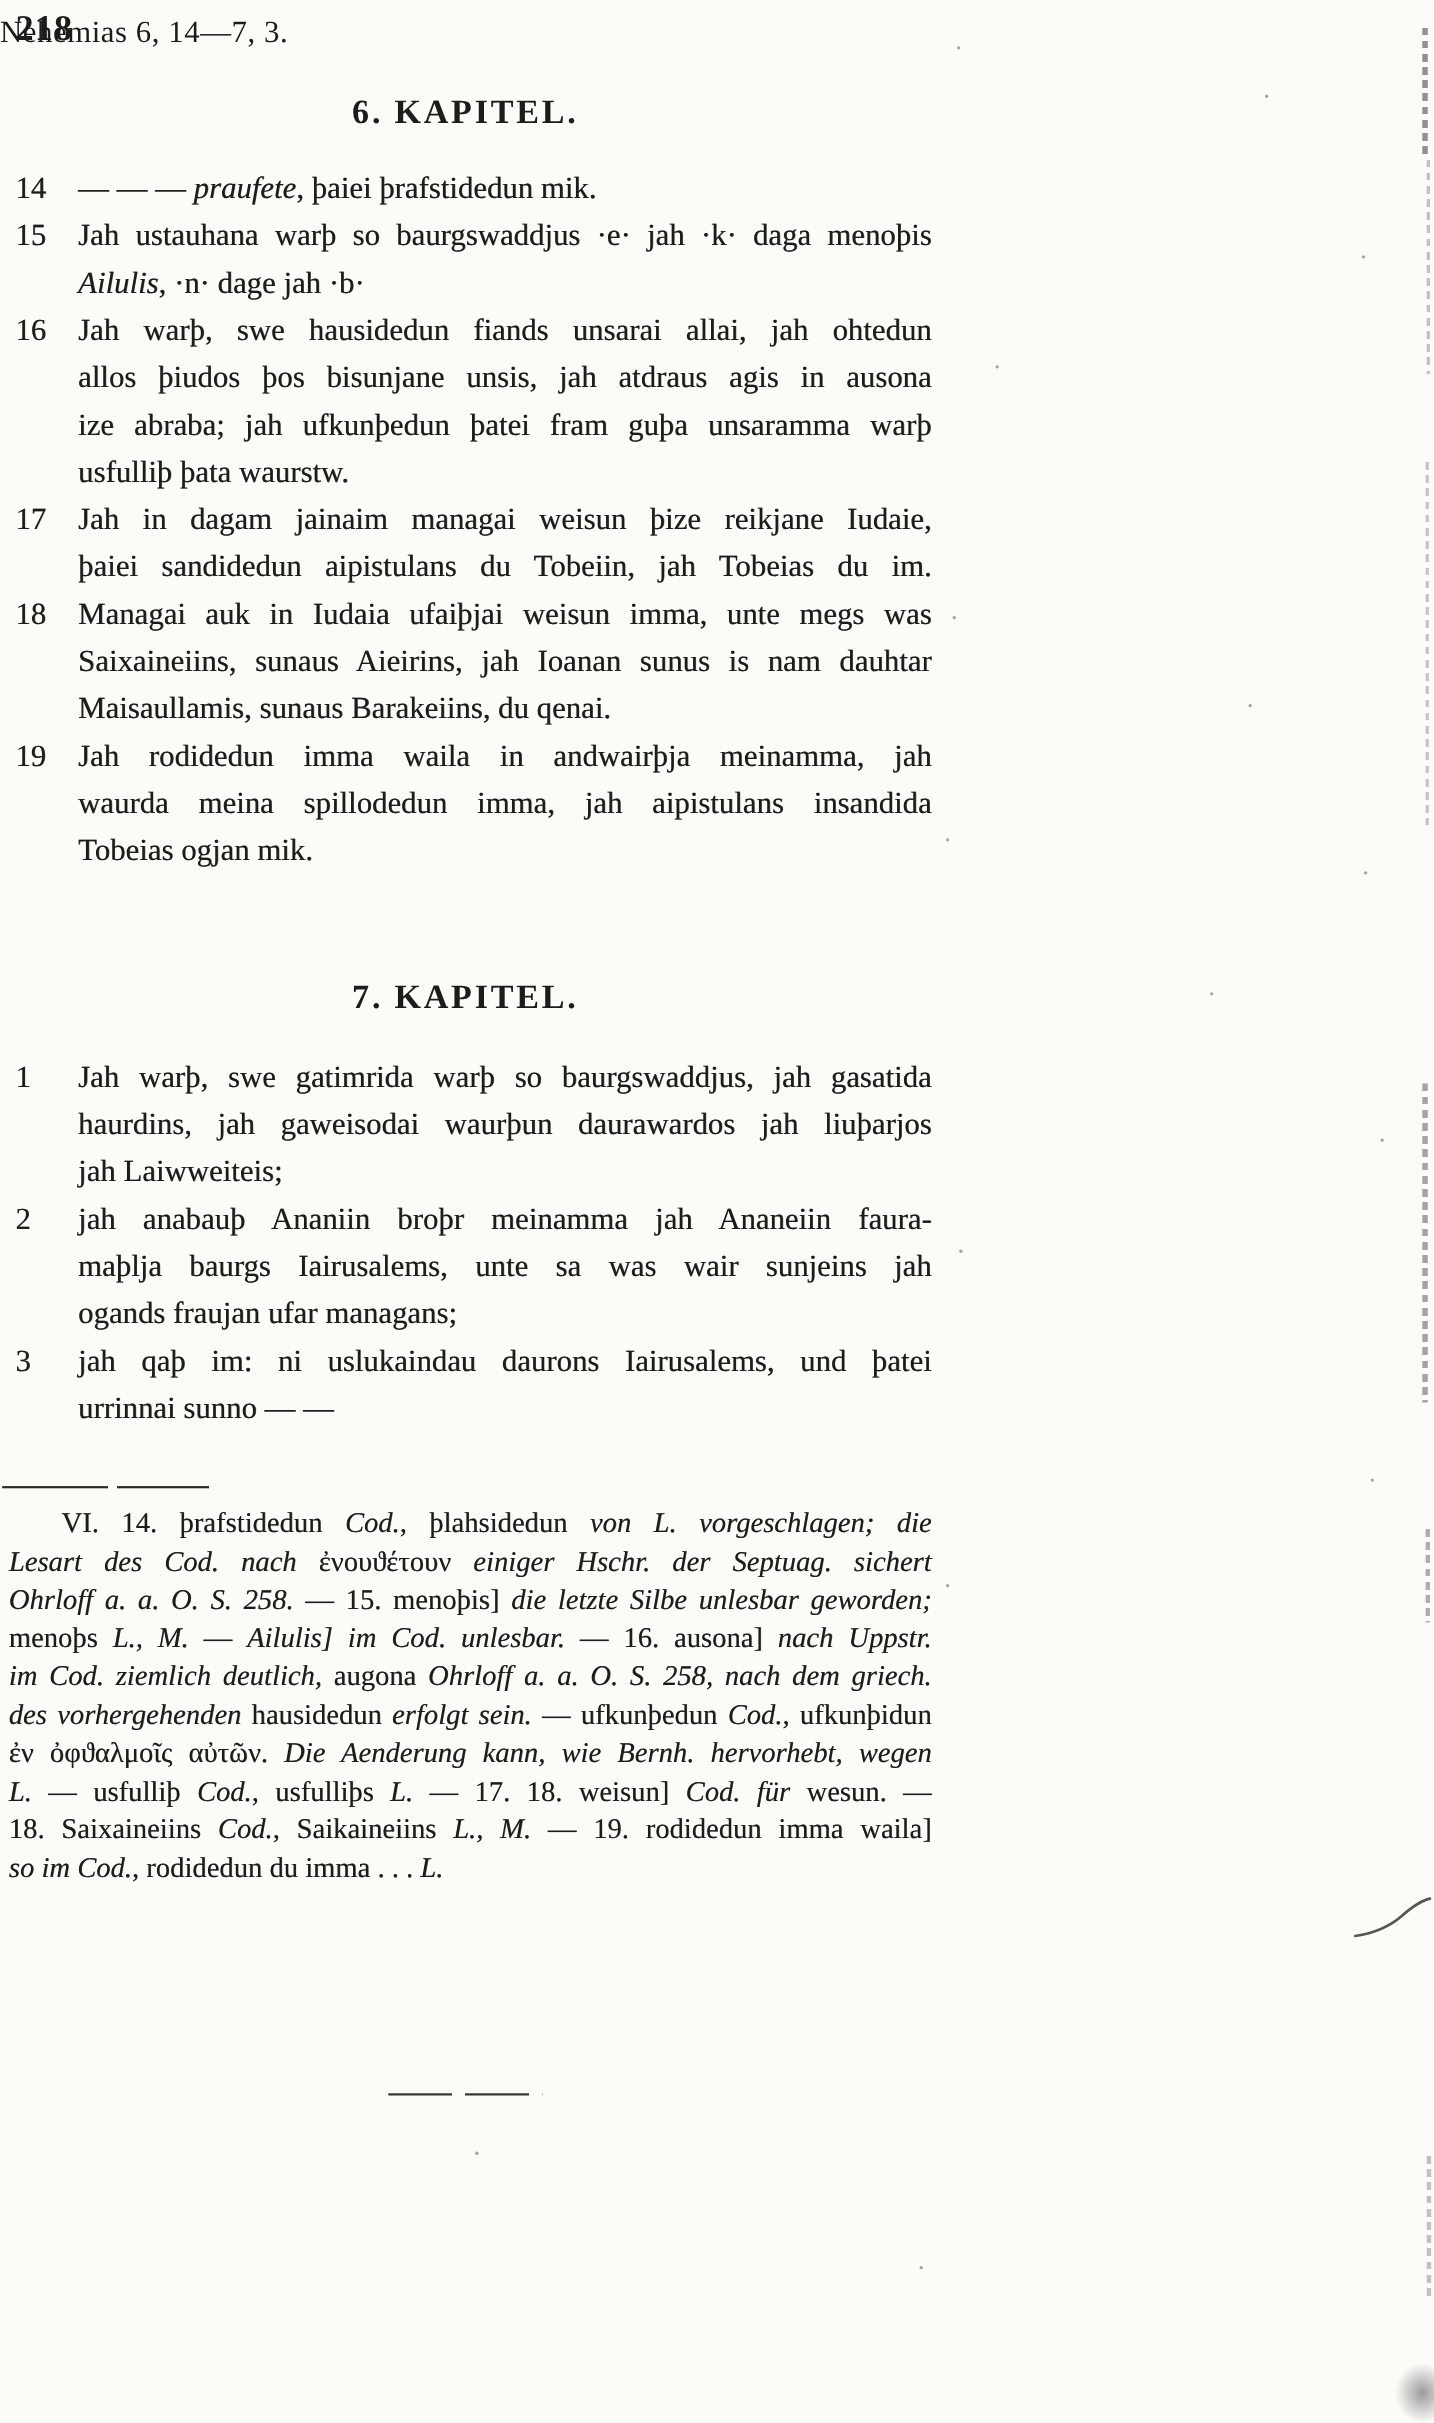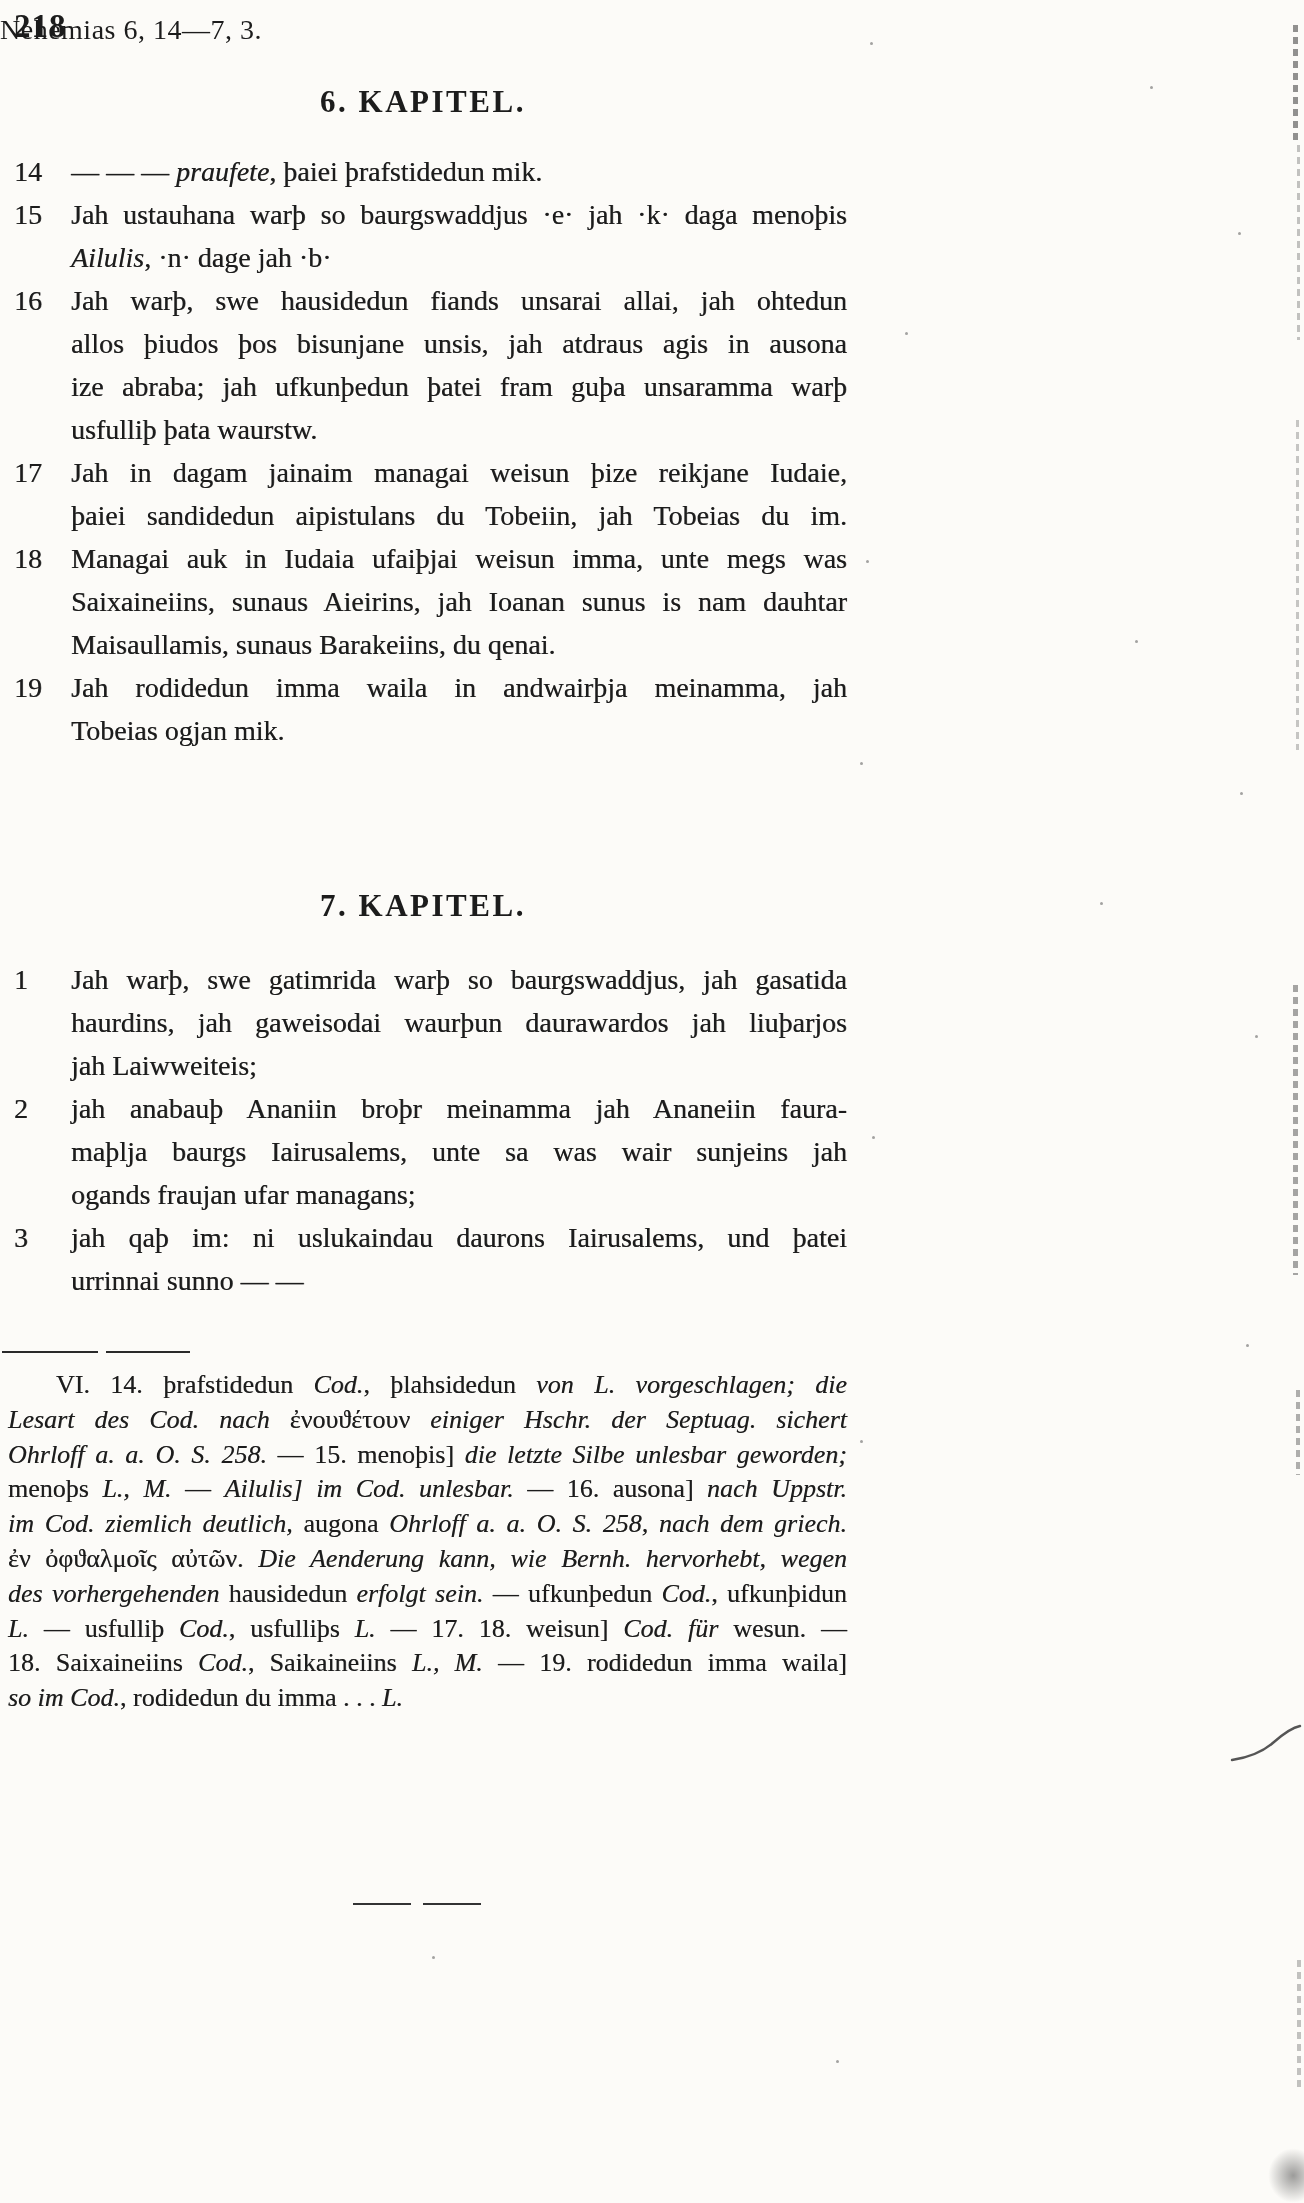--- a/index.html
+++ b/index.html
@@ -131,20 +131,24 @@
       <div class="vline">
         <span class="vnum"></span>
         <span class="vtext"><span>Maisaullamis, sunaus Barakeiins, du qenai.</span></span>
       </div>
       <div class="vline">
         <span class="vnum">19</span>
         <span class="vtext just"><span>Jah rodidedun imma waila in andwairþja meinamma, jah</span></span>
       </div>
       <div class="vline">
         <span class="vnum"></span>
+        <span class="vtext just"><span>waurda meina spillodedun imma, jah aipistulans insandida</span></span>
+      </div>
+      <div class="vline">
+        <span class="vnum"></span>
         <span class="vtext"><span>Tobeias ogjan mik.</span></span>
       </div>
     </div>
 
   <h2 class="chapter" id="ch7">7. KAPITEL.</h2>
   <div class="verses" id="sec1">
       <div class="vline">
         <span class="vnum">1</span>
         <span class="vtext just"><span>Jah warþ, swe gatimrida warþ so baurgswaddjus, jah gasatida</span></span>
       </div>
@@ -178,22 +182,22 @@
       </div>
     </div>
 
   <div class="fn-rule"></div>
   <div class="footnotes" id="footnotes">
       <div class="fline just indent"><span>VI. 14. þrafstidedun </span><span class="it">Cod.</span><span>, þlahsidedun </span><span class="it">von L. vorgeschlagen; die</span></div>
       <div class="fline just"><span class="it">Lesart des Cod. nach </span><span>ἐνουϑέτουν </span><span class="it">einiger Hschr. der Septuag. sichert</span></div>
       <div class="fline just"><span class="it">Ohrloff a. a. O. S. 258.</span><span> — 15. menoþis] </span><span class="it">die letzte Silbe unlesbar geworden;</span></div>
       <div class="fline just"><span>menoþs </span><span class="it">L., M.</span><span> — </span><span class="it">Ailulis] im Cod. unlesbar.</span><span> — 16. ausona] </span><span class="it">nach Uppstr.</span></div>
       <div class="fline just"><span class="it">im Cod. ziemlich deutlich, </span><span>augona </span><span class="it">Ohrloff a. a. O. S. 258, nach dem griech.</span></div>
+      <div class="fline just"><span class="it">des vorhergehenden </span><span>hausidedun </span><span class="it">erfolgt sein.</span><span> — ufkunþedun </span><span class="it">Cod.</span><span>, ufkunþidun</span></div>
       <div class="fline just"><span>ἐν ὀφϑαλμοῖς αὐτῶν. </span><span class="it">Die Aenderung kann, wie Bernh. hervorhebt, wegen</span></div>
-      <div class="fline just"><span class="it">des vorhergehenden </span><span>hausidedun </span><span class="it">erfolgt sein.</span><span> — ufkunþedun </span><span class="it">Cod.</span><span>, ufkunþidun</span></div>
       <div class="fline just"><span class="it">L.</span><span> — usfulliþ </span><span class="it">Cod.</span><span>, usfulliþs </span><span class="it">L.</span><span> — 17. 18. weisun] </span><span class="it">Cod. für </span><span>wesun. —</span></div>
       <div class="fline just"><span>18. Saixaineiins </span><span class="it">Cod.</span><span>, Saikaineiins </span><span class="it">L., M.</span><span> — 19. rodidedun imma waila]</span></div>
       <div class="fline"><span class="it">so im Cod.</span><span>, rodidedun du imma . . . </span><span class="it">L.</span></div>
     </div>
 
   <div class="bottom-rule"></div>
 
   <div class="streak sA"></div>
   <div class="streak sB"></div>
   <div class="streak sC"></div>

